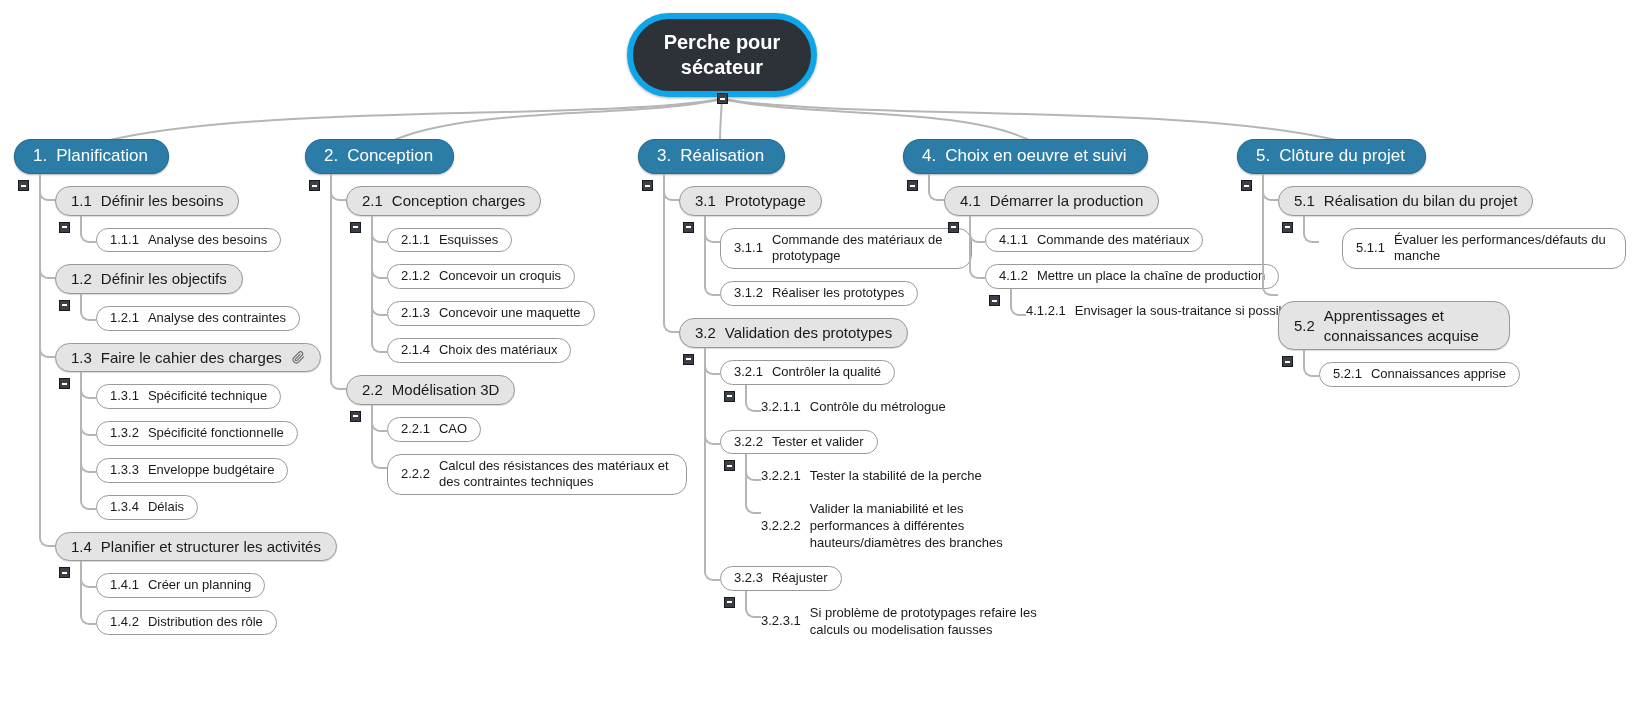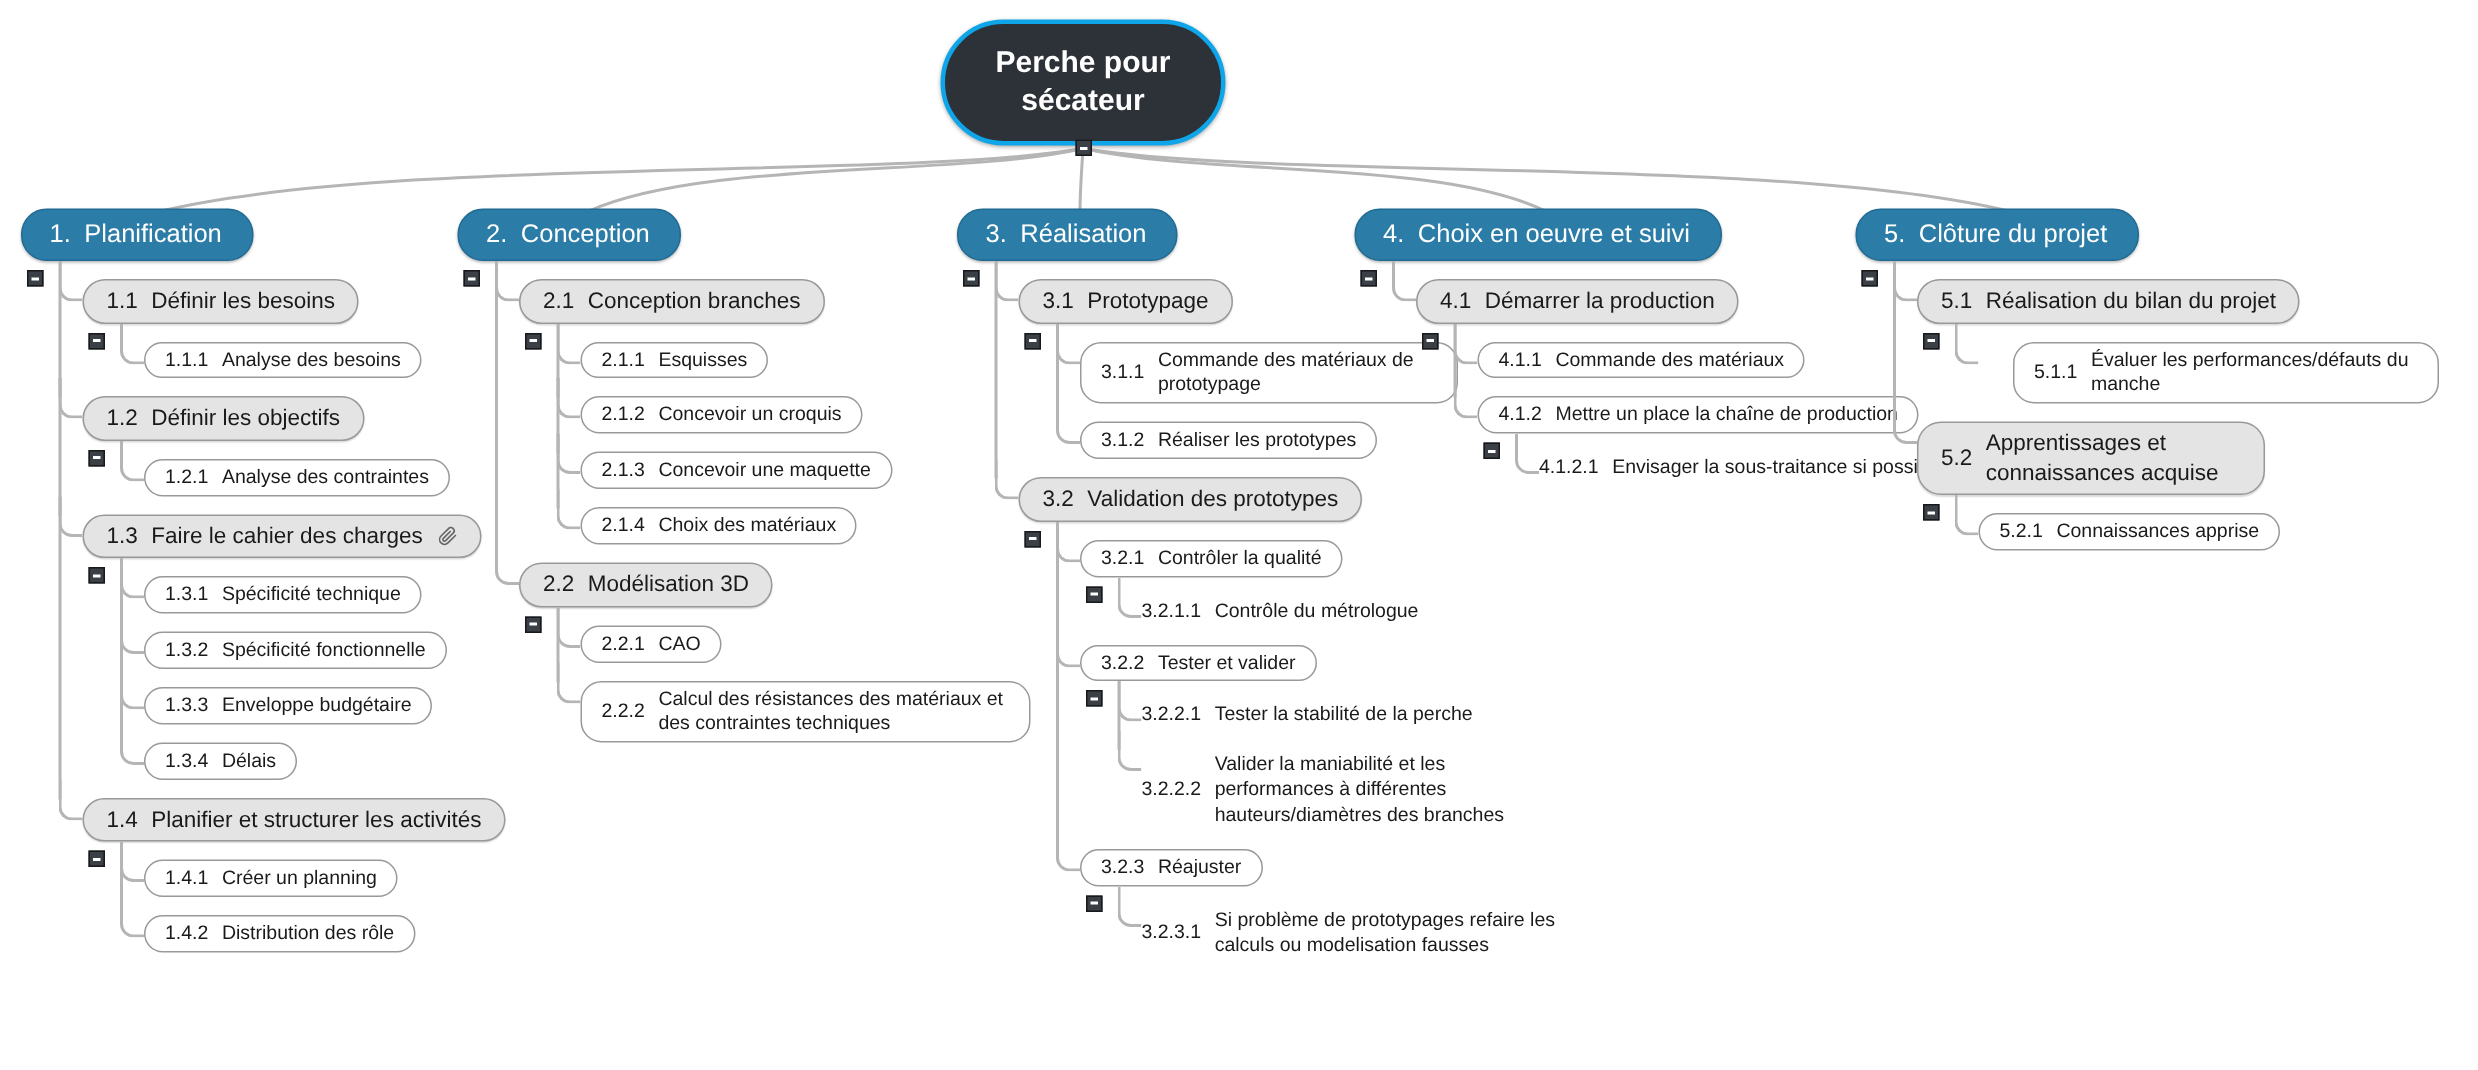--- a/index.html
+++ b/index.html
@@ -6,21 +6,21 @@
   html,body{margin:0;padding:0;background:#fff;}
   .canvas{
     position:relative;width:1652px;height:713px;background:#ffffff;overflow:hidden;
     font-family:"Liberation Sans","DejaVu Sans",sans-serif;color:#1a1a1a;
   }
   svg.connectors{position:absolute;left:0;top:0;z-index:0;}
 
   
   .root-node{
     position:absolute;left:627px;top:13px;width:190px;height:84px;box-sizing:border-box;
-    background:#2d3238;border:3px solid #0ea5e9;border-radius:42px;
+    background:#2d3238;border:6px solid #0ea5e9;border-radius:42px;
     color:#fff;font-size:20px;font-weight:bold;line-height:1.25;
     display:flex;align-items:center;justify-content:center;text-align:center;
     padding:0 24px;z-index:2;box-shadow:0 1px 3px rgba(0,0,0,.35);
   }
 
   
   .cbox{
     position:absolute;width:11px;height:11px;box-sizing:border-box;
     background:#3a4046;border:1px solid #17191c;z-index:3;
     display:flex;align-items:center;justify-content:center;cursor:pointer;
@@ -151,21 +151,21 @@
                 </div></div>
             </div></div>
         </div></div>
       <div class="branch" style="left: 305px;"><div class="bubble d1">
           <span class="num">2.</span>
           <span class="lbl">Conception</span>
         </div><div class="children">
           <span class="cbox"></span>
           <div class="noderow"><div class="bubble d2">
               <span class="num">2.1</span>
-              <span class="lbl">Conception branches</span>
+              <span class="lbl">Conception charges</span>
             </div><div class="children">
               <span class="cbox"></span>
               <div class="noderow"><div class="bubble d3">
                   <span class="num">2.1.1</span>
                   <span class="lbl">Esquisses</span>
                 </div></div>
               <div class="noderow"><div class="bubble d3">
                   <span class="num">2.1.2</span>
                   <span class="lbl">Concevoir un croquis</span>
                 </div></div>
@@ -287,21 +287,21 @@
           <div class="noderow"><div class="bubble d2">
               <span class="num">5.1</span>
               <span class="lbl">Réalisation du bilan du projet</span>
             </div><div class="children">
               <span class="cbox"></span>
               <div class="noderow"><div class="bubble d3 narrow" style="max-width: 284px; margin-left: 23px;">
                   <span class="num">5.1.1</span>
                   <span class="lbl">Évaluer les performances/défauts du manche</span>
                 </div></div>
             </div></div>
-          <div class="noderow"><div class="bubble d2 narrow" style="max-width: 232px;">
+          <div class="noderow"><div class="bubble d2 narrow" style="max-width: 232px; margin-top: 20px;">
               <span class="num">5.2</span>
               <span class="lbl">Apprentissages et connaissances acquise</span>
             </div><div class="children">
               <span class="cbox"></span>
               <div class="noderow"><div class="bubble d3">
                   <span class="num">5.2.1</span>
                   <span class="lbl">Connaissances apprise</span>
                 </div></div>
             </div></div>
         </div></div>

